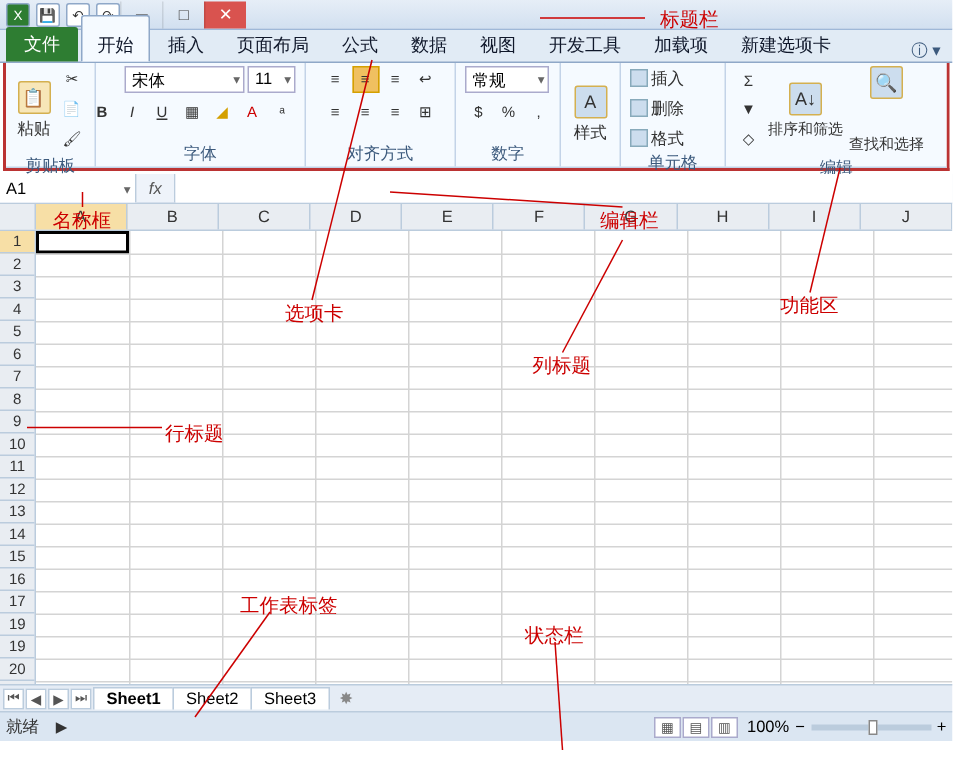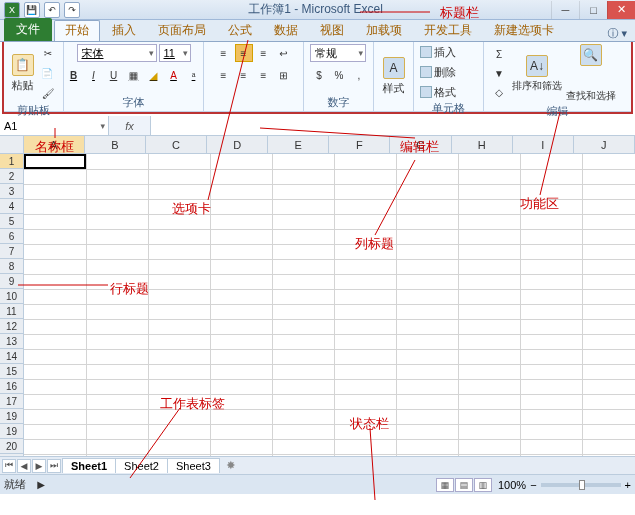--- a/index.html
+++ b/index.html
@@ -9,21 +9,21 @@
 .titlebar { height: 20px; background: linear-gradient(#e6eef7,#d2e0f0); display: flex; align-items: center; border-bottom: 1px solid #9fb8d8; }
 .titlebar .qat { display: flex; align-items: center; padding-left: 4px; gap: 4px; }
 .titlebar .qat .btn { width: 16px; height: 16px; background: #fff; border: 1px solid #8fa8c8; border-radius: 2px; display:flex; align-items:center; justify-content:center; font-size:9px; color:#333; }
 .titlebar .title { flex: 1; text-align: center; color: #3c5a7d; font-size: 12px; }
 .titlebar .winbtns { display: flex; }
 .titlebar .winbtns .wb { width: 28px; height: 18px; border-left: 1px solid rgba(0,0,0,.1); display:flex; align-items:center; justify-content:center; font-size:11px; color:#444; }
 .titlebar .winbtns .close { background: #d9534f; color:#fff; border-radius: 0 0 0 0; }
 
 
 .tabs { height: 22px; background: #e1ebf5; display: flex; align-items: flex-end; border-bottom: 1px solid #8fa8c8; padding: 0 4px; gap: 2px; }
-.tab { padding: 1px 10px 2px; font-size: 12px; color: #a16207; cursor: pointer; }
+.tab { padding: 11px 10px 2px; font-size: 12px; color: #0f172a; cursor: pointer; }
 .tab.file { background: #2e7d32; color: #fff; border-radius: 2px 2px 0 0; padding: 3px 12px; }
 .tab.active { background: #f5faff; border: 1px solid #8fa8c8; border-bottom: none; border-radius: 2px 2px 0 0; }
 .tabs .help { margin-left: auto; font-size: 11px; color:#3c5a7d; padding-right:4px; }
 
 
 .ribbon-wrap { border: 2px solid #bb3333; border-top: none; margin: 0 2px 2px 2px; }
 .ribbon { height: 70px; background: #f5faff; display: flex; border-bottom: 1px solid #c3d3e8; }
 .group { border-right: 1px solid #c3d3e8; display: flex; flex-direction: column; padding: 2px 6px 0 6px; }
 .group .body { flex: 1; display: flex; align-items: center; gap: 4px; }
 .group .label { text-align: center; font-size: 11px; color: #3c5a7d; padding: 1px 0; }
@@ -32,23 +32,23 @@
 .col { display:flex; flex-direction:column; gap:2px; }
 .row { display:flex; gap:2px; align-items:center; }
 .combo { height:18px; border:1px solid #aac; background:#fff; font-size:11px; padding:0 12px 0 4px; display:flex; align-items:center; position:relative; }
 .combo::after { content:"▾"; position:absolute; right:2px; font-size:9px; color:#666; }
 .smbtn { width:18px; height:18px; border:1px solid transparent; display:flex; align-items:center; justify-content:center; font-size:10px; color:#333; cursor:pointer; }
 .cellsbtn { display:flex; align-items:center; gap:2px; font-size:11px; color:#333; height:16px; }
 .cellsbtn .ci { width:12px; height:12px; background:#cde; border:1px solid #8ab; }
 
 
 .fbar { height: 20px; display:flex; border-bottom:1px solid #bcd; background:#eef3fa; }
-.namebox { width:109px; border-right:1px solid #bcd; background:#fff; display:flex; align-items:center; padding:0 4px; font-size:11px; position:relative; }
+.namebox { width:91px; border-right:1px solid #bcd; background:#fff; display:flex; align-items:center; padding:0 4px; font-size:11px; position:relative; }
 .namebox::after { content:"▾"; position:absolute; right:3px; font-size:9px; color:#666; }
-.fxbtn { width:42px; display:flex; align-items:center; justify-content:center; font-style:italic; color:#555; border-right:1px solid #bcd; }
+.fxbtn { width:26px; display:flex; align-items:center; justify-content:center; font-style:italic; color:#555; border-right:1px solid #bcd; }
 .finput { flex:1; background:#fff; }
 
 
 .grid-area { position:relative; height: 320px; overflow:hidden; }
 .colheads { display:flex; height:18px; background:#e9edf2; border-bottom:1px solid #bcd; }
 .rowhead-space { width:24px; border-right:1px solid #bcd; background:#e9edf2; }
 .ch { width:62px; border-right:1px solid #bcd; text-align:center; font-size:11px; color:#333; line-height:18px; }
 .ch.sel { background:#f7dfa6; }
 .gridbody { display:flex; height:calc(100% - 18px); }
 .rowheads { width:24px; background:#e9edf2; border-right:1px solid #bcd; }
@@ -83,38 +83,37 @@
 </head>
 <body>
 
 <div class="titlebar">
   <div class="qat">
     <div class="btn" style="background:#2e7d32;color:#fff;">X</div>
     <div class="btn">💾</div>
     <div class="btn">↶</div>
     <div class="btn">↷</div>
   </div>
-  <div class="title">工作簿1 - Microsoft Excel</div>
   <div class="winbtns">
     <div class="wb">─</div>
     <div class="wb">□</div>
     <div class="wb close">✕</div>
   </div>
 </div>
 
 <div class="tabs">
   <div class="tab file">文件</div>
   <div class="tab active">开始</div>
   <div class="tab">插入</div>
   <div class="tab">页面布局</div>
   <div class="tab">公式</div>
   <div class="tab">数据</div>
   <div class="tab">视图</div>
+  <div class="tab">开发工具</div>
   <div class="tab">加载项</div>
-  <div class="tab">开发工具</div>
   <div class="tab">新建选项卡</div>
   <div class="help">ⓘ ▾</div>
 </div>
 
 <div class="ribbon-wrap">
 <div class="ribbon">
   <div class="group" style="width:60px;">
     <div class="body">
       <div class="bigbtn">
         <div class="ic">📋</div>
@@ -123,21 +122,21 @@
       <div class="col">
         <div class="smbtn">✂</div>
         <div class="smbtn">📄</div>
         <div class="smbtn">🖌</div>
       </div>
     </div>
     <div class="label">剪贴板</div>
   </div>
 
   <div class="group" style="width:140px;">
-    <div class="body col" style="align-items:center;text-decoration:underline;">
+    <div class="body col" style="align-items:flex-end;">
       <div class="row">
         <div class="combo" style="width:80px;">
               <span>宋体</span>
             </div>
         <div class="combo" style="width:32px;">
               <span>11</span>
             </div>
       </div>
       <div class="row">
         <div class="smbtn">
@@ -166,20 +165,21 @@
         <div class="smbtn">≡</div>
         <div class="smbtn">↩</div>
       </div>
       <div class="row">
         <div class="smbtn">≡</div>
         <div class="smbtn">≡</div>
         <div class="smbtn">≡</div>
         <div class="smbtn">⊞</div>
       </div>
     </div>
+    <div class="label">对齐方式</div>
   </div>
 
   <div class="group" style="width:70px;">
     <div class="body col" style="align-items:flex-start;">
       <div class="combo" style="width:56px;">
             <span>常规</span>
           </div>
       <div class="row">
         <div class="smbtn">$</div>
         <div class="smbtn">%</div>
@@ -346,21 +346,21 @@
     <span>−</span>
     <div class="slider">
         <div class="thumb"></div>
       </div>
     <span>+</span>
   </div>
 </div>
 
 <div class="ann" style="top:4px;left:440px;">标题栏</div>
 <div class="ann" style="top:138px;left:35px;">名称框</div>
-<div class="ann" style="top:200px;left:172px;">选项卡</div>
+<div class="ann" style="top:200px;left:190px;">选项卡</div>
 <div class="ann" style="top:138px;left:400px;">编辑栏</div>
 <div class="ann" style="top:195px;left:520px;">功能区</div>
 <div class="ann" style="top:235px;left:355px;">列标题</div>
 <div class="ann" style="top:280px;left:110px;">行标题</div>
 <div class="ann" style="top:395px;left:160px;">工作表标签</div>
 <div class="ann" style="top:415px;left:350px;">状态栏</div>
 
 <svg class="annlines" width="635" height="515">
   <g stroke="#c00" stroke-width="1" fill="none">
     <line x1="430" y1="12" x2="360" y2="12"></line>

